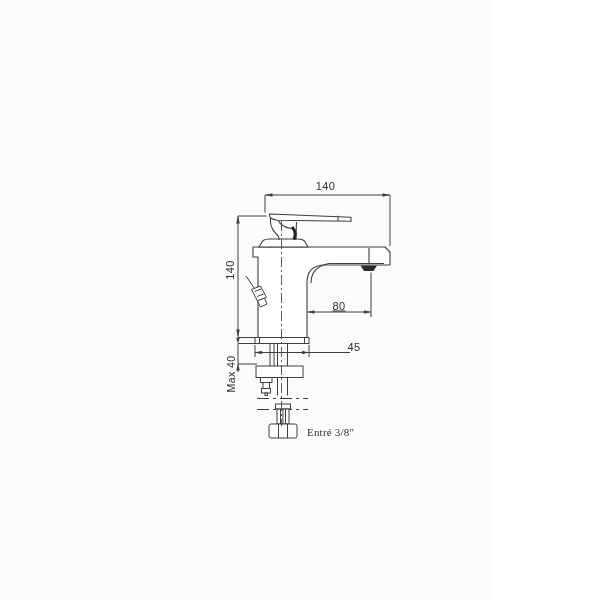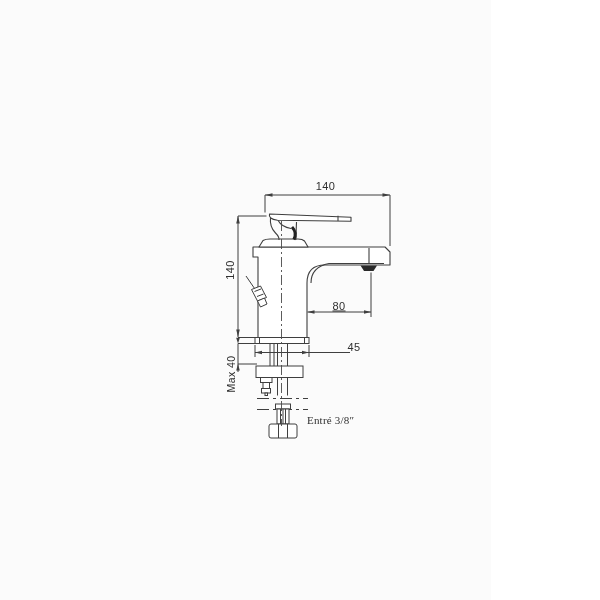--- a/index.html
+++ b/index.html
@@ -143,15 +143,15 @@
   <div class="dim-label" style="left:325.5px; top:186px;">140</div>
 
   <div class="dim-label vertical" style="left:230px; top:270px;">140</div>
 
   <div class="dim-label vertical" style="left:231px; top:374px; font-size:10.5px;">Max 40</div>
 
   <div class="dim-label" style="left:339px; top:306px;text-decoration:underline;">80</div>
 
   <div class="dim-label" style="left:340px; top:347px;margin-left:14px;">45</div>
 
-  <div class="dim-label serif" style="left:307px; top:420px;text-align:right;">Entré 3/8″</div>
+  <div class="dim-label serif" style="left:307px; top:432px;text-align:right;">Entré 3/8″</div>
 
 </div>
 
 </body></html>

